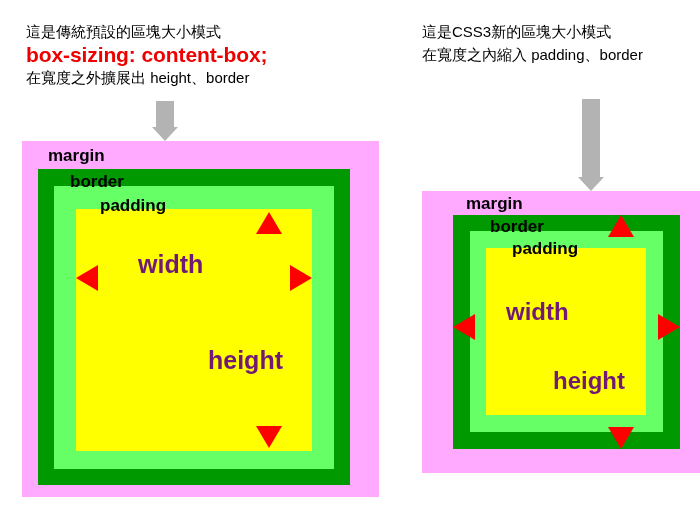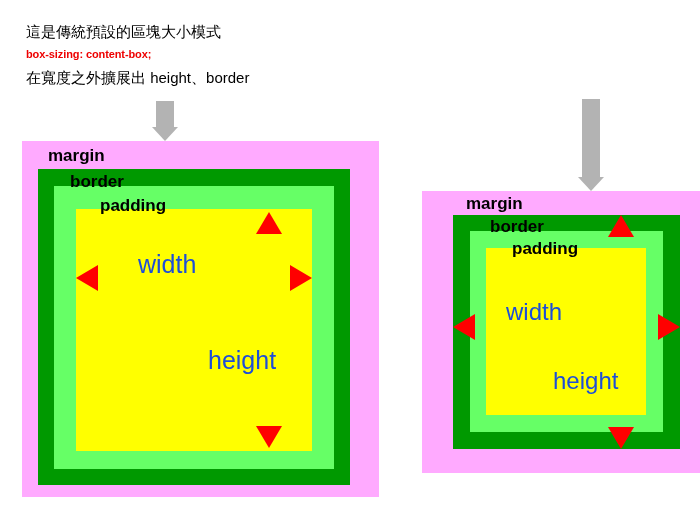--- a/index.html
+++ b/index.html
@@ -18,21 +18,21 @@
   .cap-line{
     font-size:15px;
     line-height:23px;
     color:#000000;
     white-space:nowrap;
     letter-spacing:0px;
   }
   .cap-line.code{
     font-weight:bold;
     color:#ee0000;
-    font-size:11px;
+    font-size:21px;
     letter-spacing:-0.1px;
   }
 
   #caption-left{left:18px;top:20px;}
   #caption-right{left:414px;top:20px;}
 
   
   .gray-arrow{position:absolute;}
   .gray-arrow .shaft{
     position:absolute;left:0;top:0;
@@ -98,22 +98,22 @@
   }
   .marrow.vert .tip-end{
     bottom:0;left:50%;margin-left:-13px;
     border-left:13px solid transparent;
     border-right:13px solid transparent;
     border-top:22px solid #ff0000;
   }
 
   .dim-label{
     position:absolute;
-    font-weight:normal;
-    color:#1d4ed8;
+    font-weight:bold;
+    color:#701a75;
     white-space:nowrap;
   }
 
   
   #boxmodel-left{left:14px;top:141px;width:357px;height:356px;}
   #boxmodel-left .layer-margin {left:0;  top:0;  width:357px;height:356px;}
   #boxmodel-left .layer-border {left:16px;top:28px;width:312px;height:316px;}
   #boxmodel-left .layer-padding{left:32px;top:45px;width:280px;height:283px;}
   #boxmodel-left .layer-content{left:54px;top:68px;width:236px;height:242px;}
   #boxmodel-left .label-margin {left:26px;top:6px;}
@@ -143,20 +143,22 @@
 
 <div class="stage">
 
   <div class="caption" id="caption-left">
     <div class="cap-line">這是傳統預設的區塊大小模式</div>
     <div class="cap-line code">box-sizing: content-box;</div>
     <div class="cap-line">在寬度之外擴展出  height、border</div>
   </div>
 
   <div class="caption" id="caption-right">
+    <div class="cap-line">這是CSS3新的區塊大小模式</div>
+    <div class="cap-line">在寬度之內縮入  padding、border</div>
   </div>
 
   <div class="gray-arrow" id="gray-arrow-left">
     <div class="shaft"></div>
     <div class="head"></div>
   </div>
   <div class="gray-arrow" id="gray-arrow-right">
     <div class="shaft"></div>
     <div class="head"></div>
   </div>

